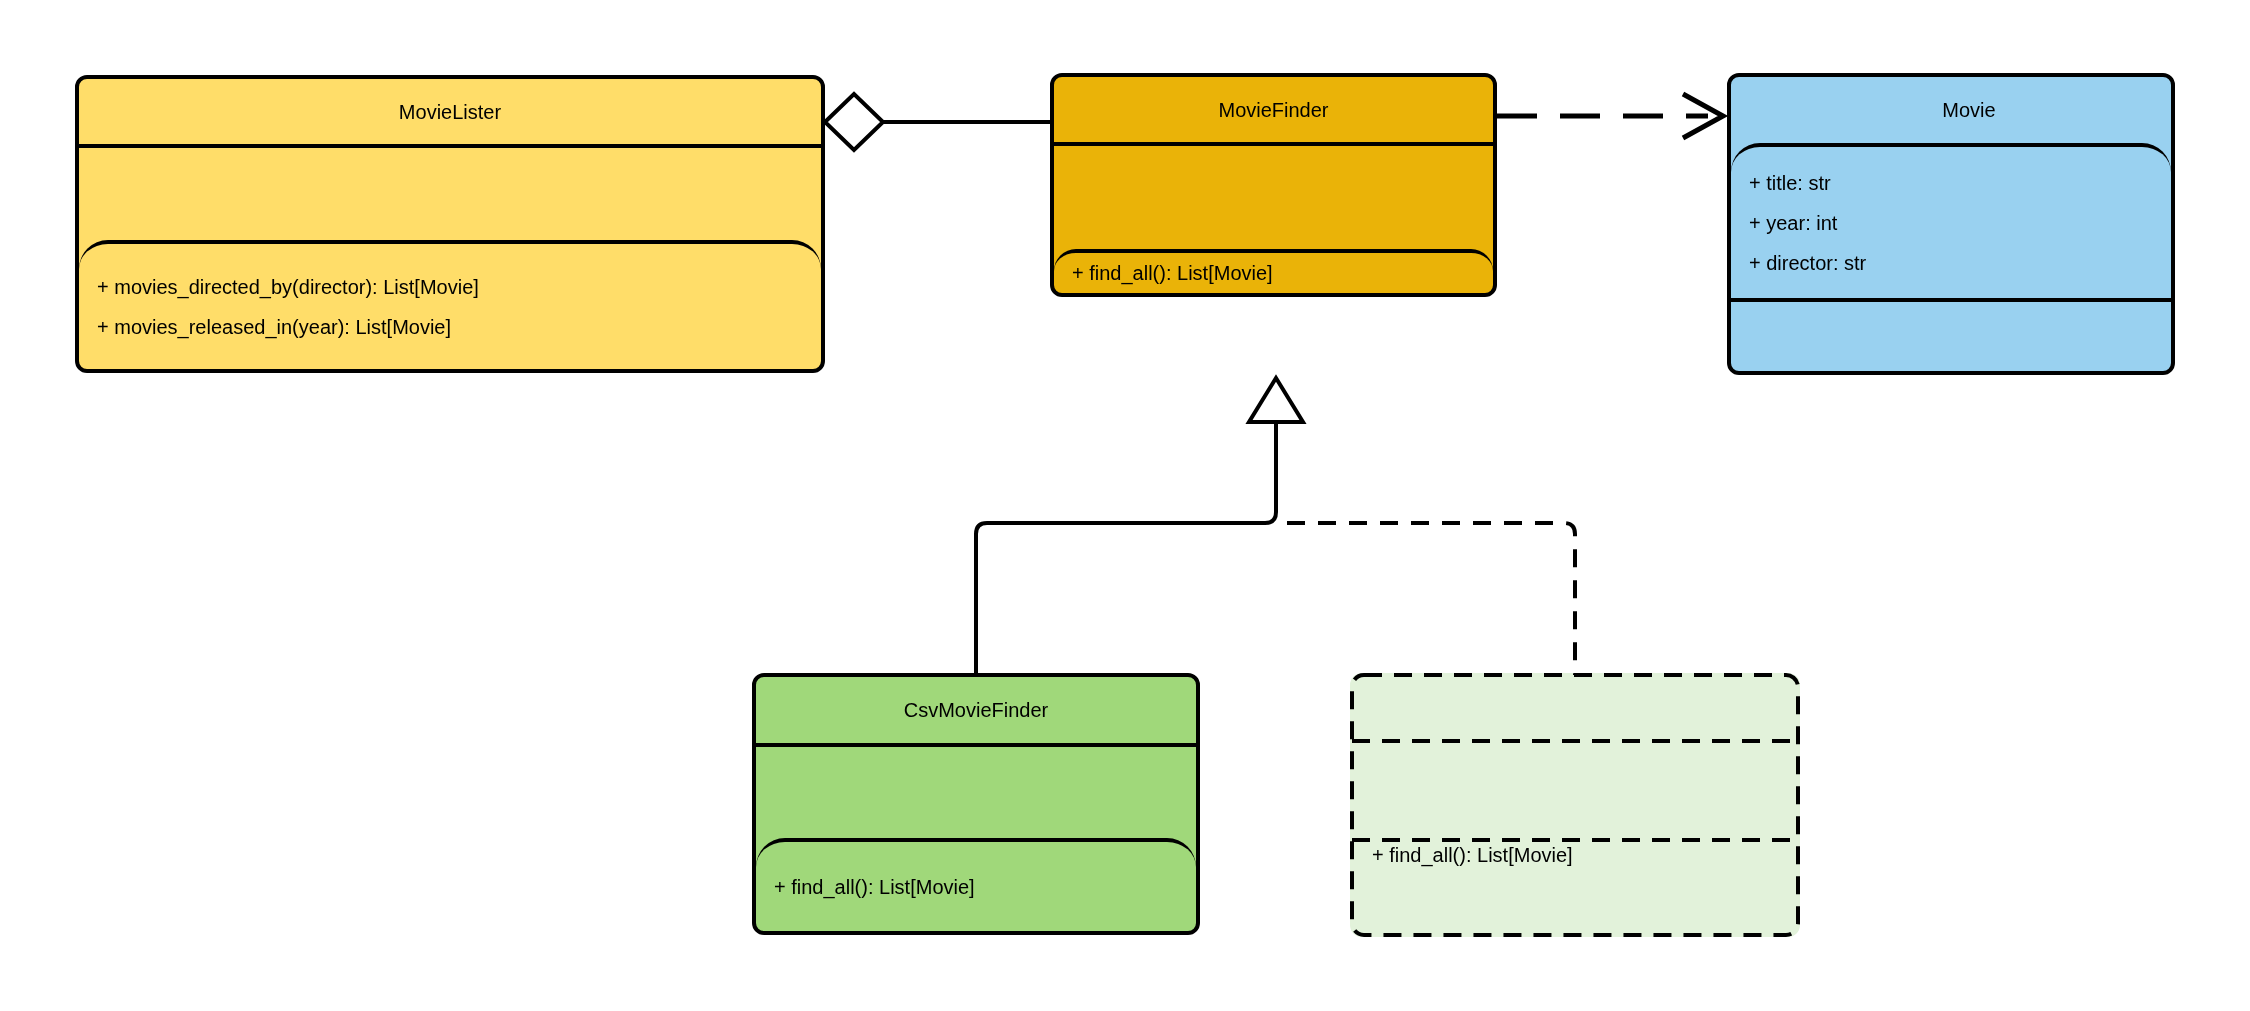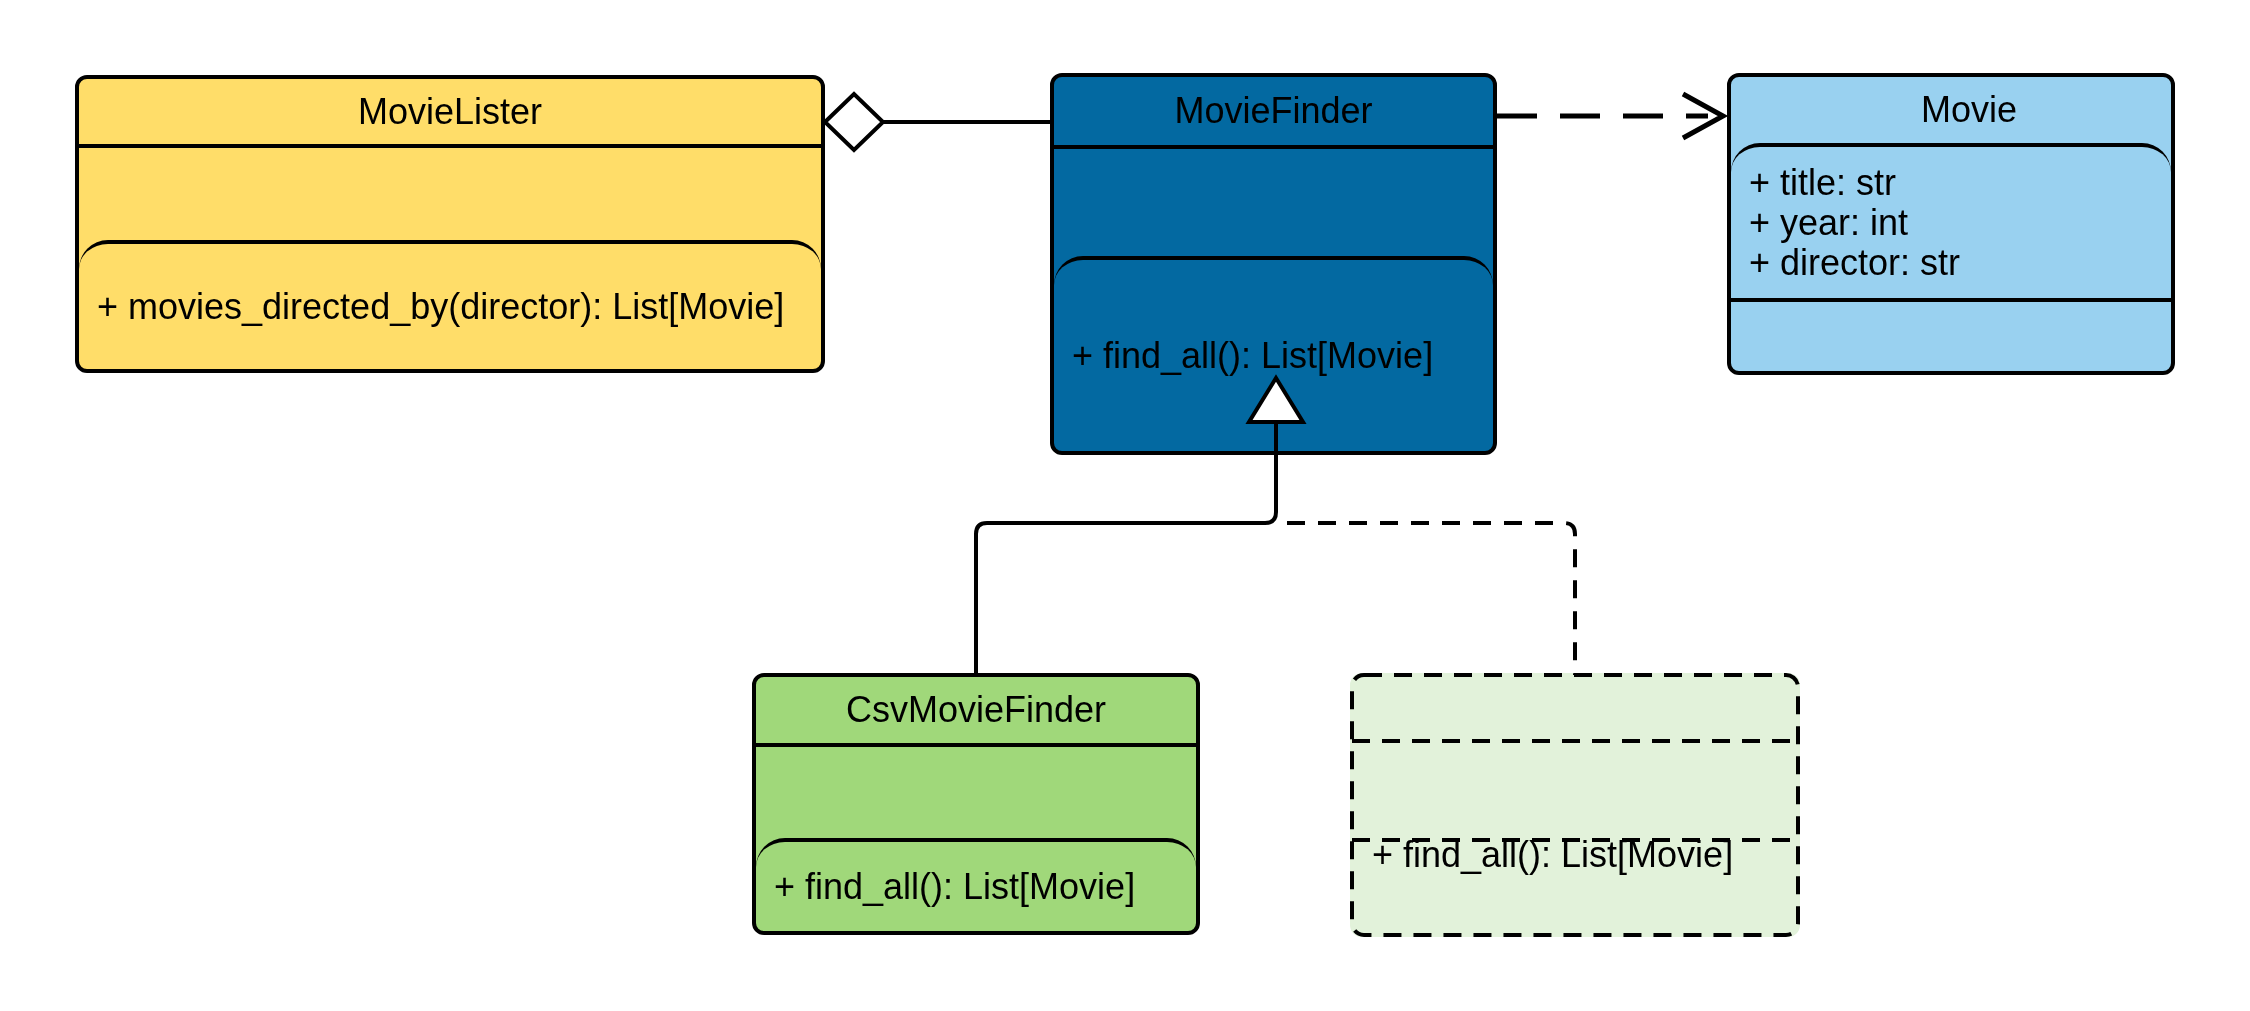--- a/index.html
+++ b/index.html
@@ -25,21 +25,21 @@
     flex-direction: column;
   }
   .uml-class.no-border {
     border-color: transparent; 
   }
   .compartment {
     box-sizing: border-box;
     display: flex;
     flex-direction: column;
     justify-content: center;
-    font-size: 36px;
+    font-size: 20px;
     line-height: 40px;
     white-space: nowrap;
   }
   .compartment.divided {
     border-top: 4px solid #000000;
   }
   .compartment.no-divider {
     border-top: 4px solid transparent; 
   }
   .compartment.title {
@@ -66,24 +66,25 @@
 
 <div id="canvas">
 
   <div class="uml-class" style="left: 75px; top: 75px; width: 750px; height: 298px; background-color: rgb(255, 221, 105);">
     <div class="compartment title" style="height:65px;">
       <span>MovieLister</span>
     </div>
     <div class="compartment divided" style="height:96px;"></div>
     <div class="compartment divided left-text grow">
       <div>+ movies_directed_by(director): List[Movie]</div>
+      <div>+ movies_released_in(year): List[Movie]</div>
     </div>
   </div>
 
-  <div class="uml-class" style="left: 1050px; top: 73px; width: 447px; height: 382px; background-color: #0369a1;">
+  <div class="uml-class" style="left: 1050px; top: 73px; width: 447px; height: 224px; background-color: #eab308;">
     <div class="compartment title" style="height:68px;">
       <span>MovieFinder</span>
     </div>
     <div class="compartment divided" style="height:111px;"></div>
     <div class="compartment divided left-text grow">
       <div>+ find_all(): List[Movie]</div>
     </div>
   </div>
 
   <div class="uml-class" style="left: 1727px; top: 73px; width: 448px; height: 302px; background-color: rgb(153, 209, 240);">

